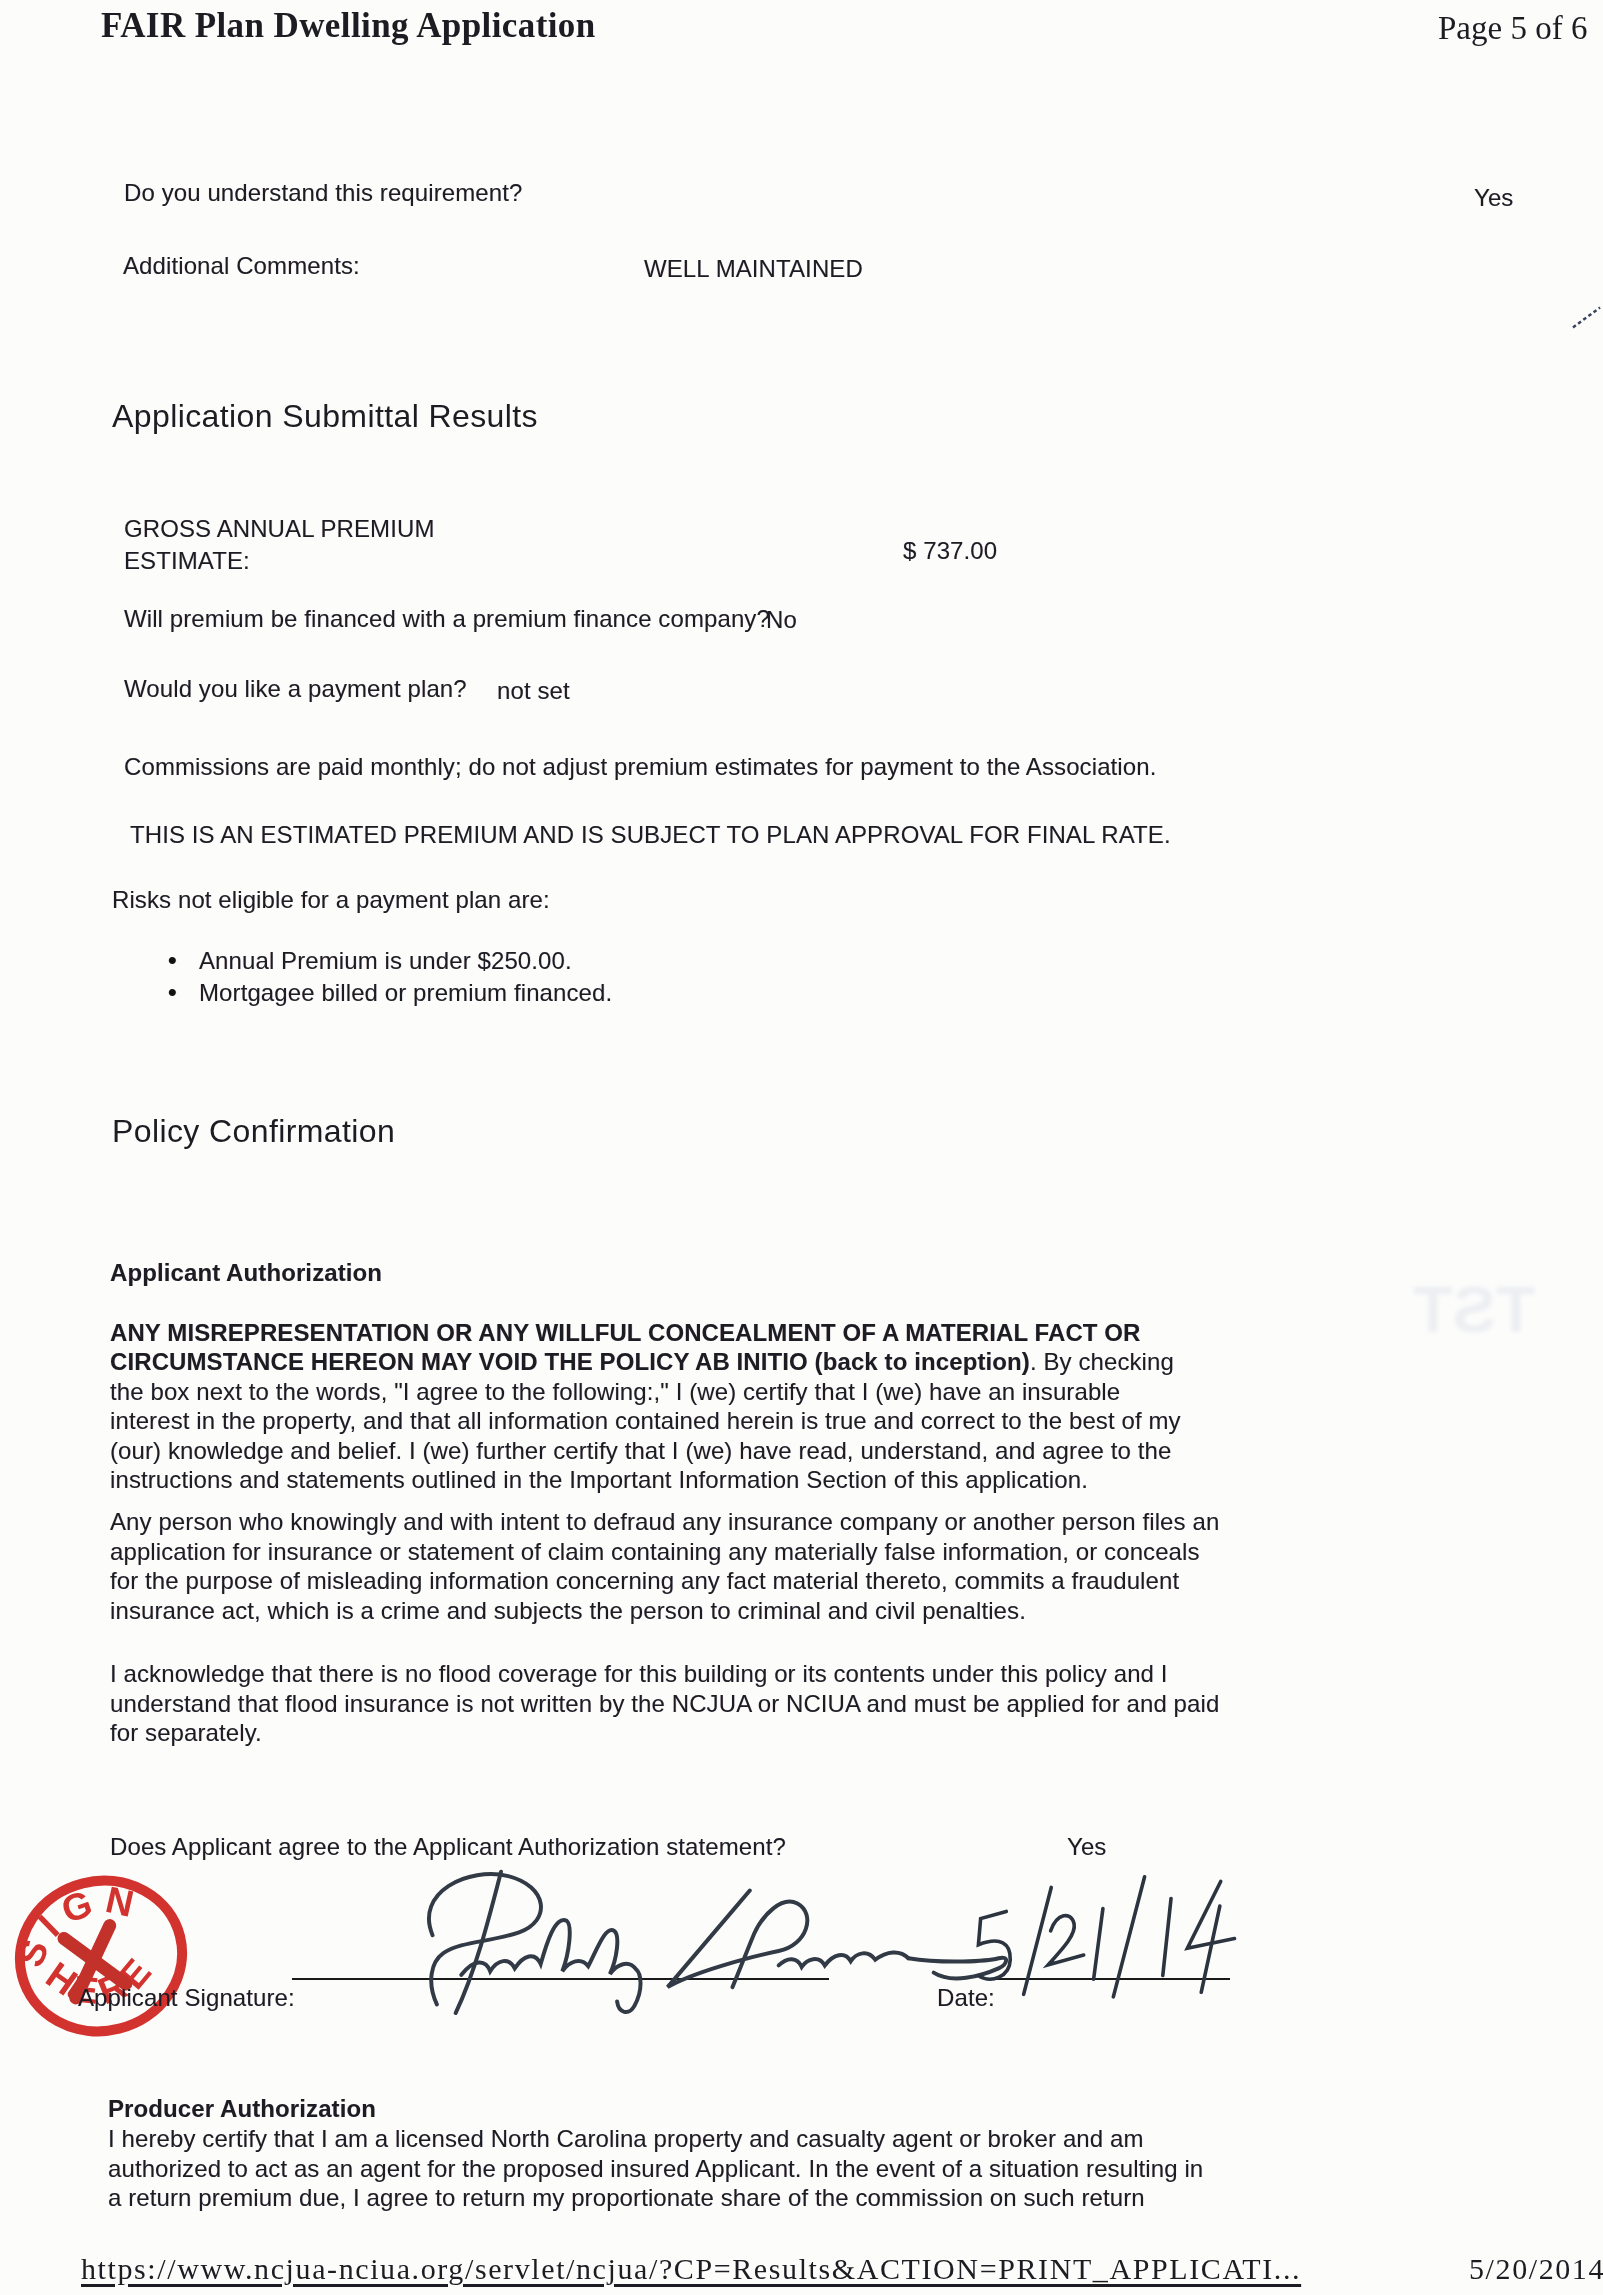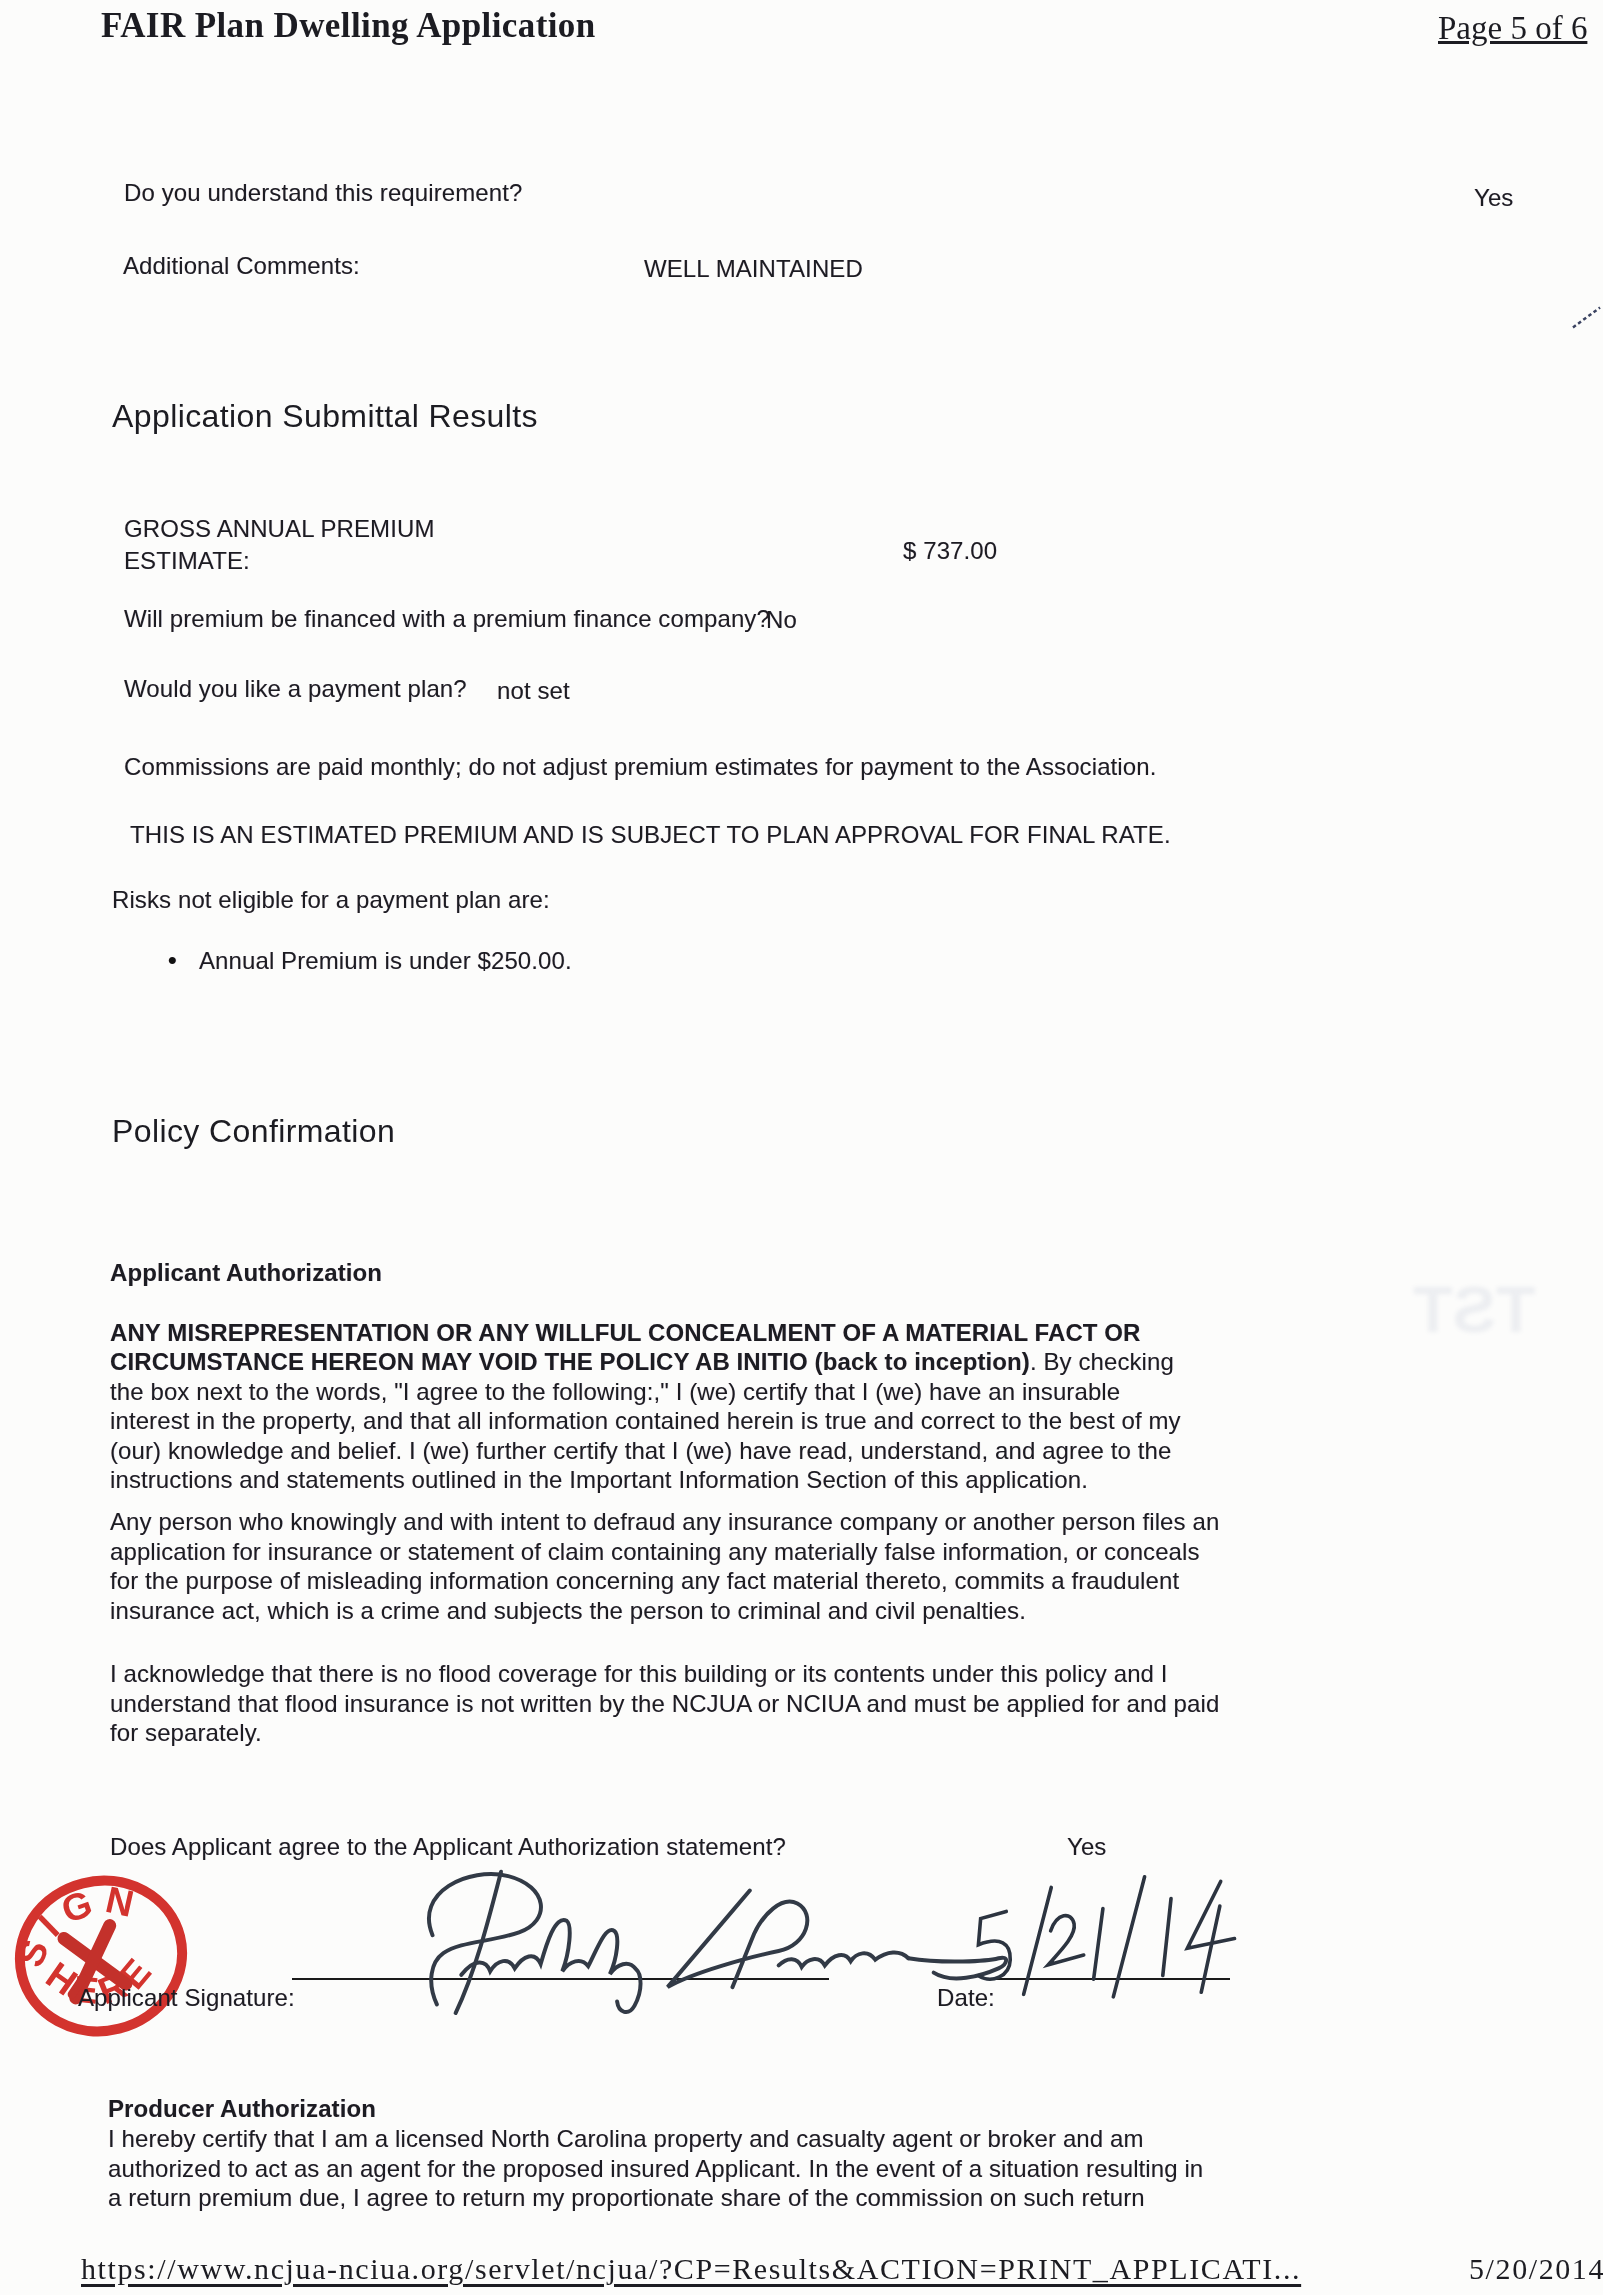--- a/index.html
+++ b/index.html
@@ -27,21 +27,21 @@
   .bullet-item { padding-left:37px; position:relative; }
   .bullet-item::before {
     content:"•"; position:absolute; left:5.8px; top:-1.4px; font-size:26px; color:#111;
   }
   .ghost { filter:blur(2.2px); opacity:.10; color:#6a7aa0; font-size:65px; font-weight:bold; }
 </style>
 </head>
 <body id="page">
 
 <div class="abs serif title" style="left:101px; top:5.8px;">FAIR Plan Dwelling Application</div>
-<div class="abs serif pagenum" style="left:1438px; top:10px; white-space:nowrap;text-decoration:underline;">Page 5 of 6</div>
+<div class="abs serif pagenum" style="left:1438px; top:10px; white-space:nowrap;">Page 5 of 6</div>
 
 <div class="abs body-t" style="left:124px; top:138px;">Do you understand this requirement?</div>
 <div class="abs body-t" style="left:1474px; top:143px;">Yes</div>
 
 <div class="abs body-t" style="left:123px; top:211px;">Additional Comments:</div>
 <div class="abs body-t" style="left:644px; top:214px;">WELL MAINTAINED</div>
 
 <svg class="abs" style="left:1564px; top:299px;" width="40" height="32" viewBox="0 0 55 45">
   <path d="M12,40 L50,12" stroke="#3a4260" stroke-width="3.5" stroke-dasharray="5 4" fill="none"></path>
 </svg>
@@ -59,20 +59,21 @@
 <div class="abs body-t" style="left:497px; top:636px;">not set</div>
 
 <div class="abs body-t" style="left:124px; top:712px;">Commissions are paid monthly; do not adjust premium estimates for payment to the Association.</div>
 
 <div class="abs body-t" style="left:130px; top:780px;">THIS IS AN ESTIMATED PREMIUM AND IS SUBJECT TO PLAN APPROVAL FOR FINAL RATE.</div>
 
 <div class="abs body-t" style="left:112px; top:845px;">Risks not eligible for a payment plan are:</div>
 
 <div class="abs body-t" style="left:162px; top:905px; line-height:32px;">
   <div class="bullet-item">Annual Premium is under $250.00.</div>
+  <div class="bullet-item">Mortgagee billed or premium financed.</div>
 </div>
 
 <div class="abs h1" style="left:112px; top:1113px;">Policy Confirmation</div>
 
 <div class="abs body-t bold" style="left:110px; top:1218px;">Applicant Authorization</div>
 
 <div class="abs body-t ml" style="left:110px; top:1248px; width:1369px;">
   <b>ANY MISREPRESENTATION OR ANY WILLFUL CONCEALMENT OF A MATERIAL FACT OR
 CIRCUMSTANCE HEREON MAY VOID THE POLICY AB INITIO (back to inception)</b><span>. By checking
 the box next to the words, "I agree to the following:," I (we) certify that I (we) have an insurable

